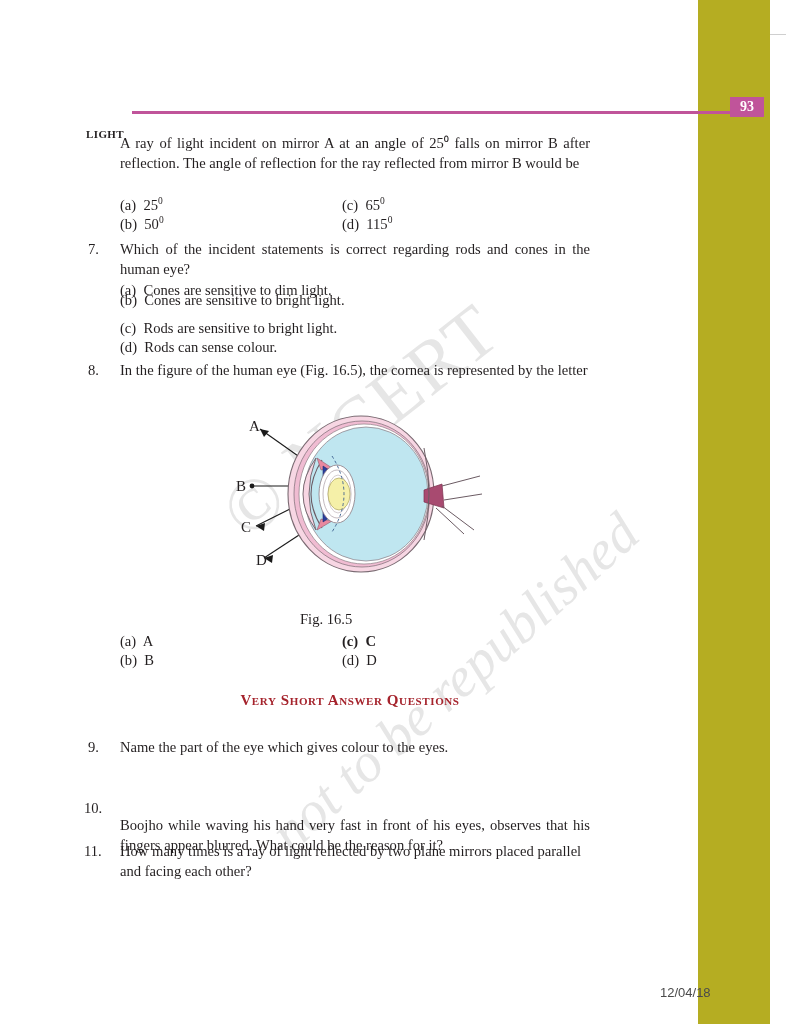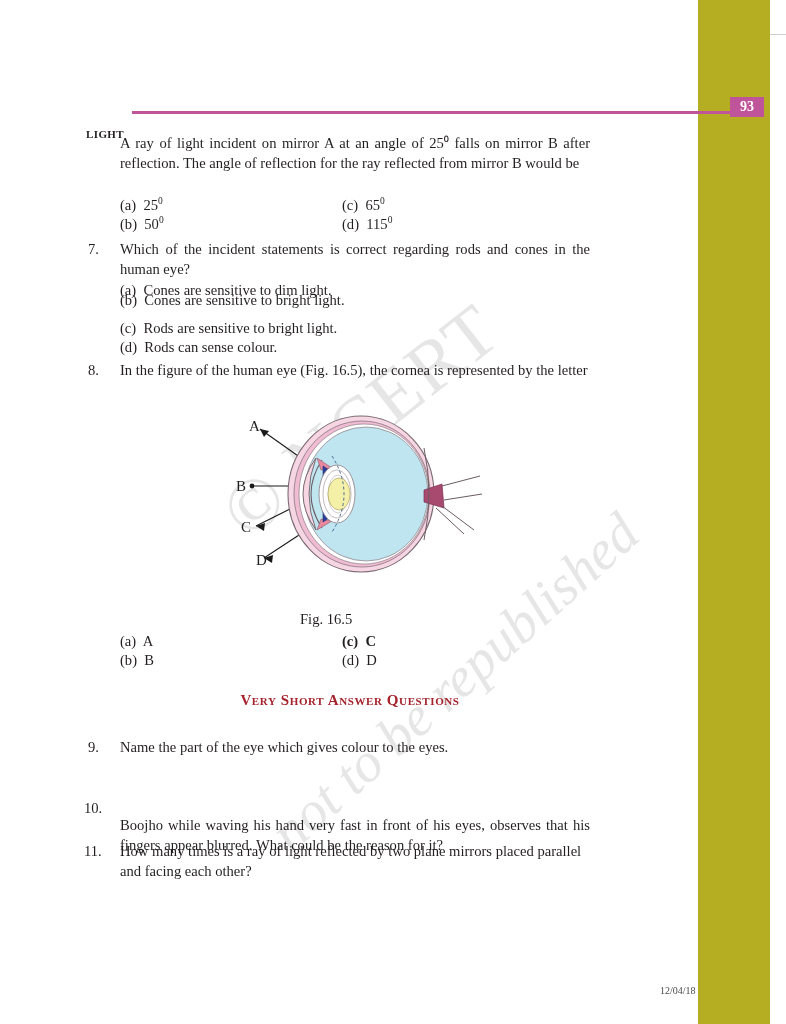--- a/index.html
+++ b/index.html
@@ -125,22 +125,22 @@
     font-size:56px;
     font-style:italic;
     transform:rotate(-42deg);
     transform-origin:left bottom;
     color:#e6e6e6;
   }
 
   
   #footer-date{
     position:absolute;left:660px;top:985px;
-    font-family:Liberation Serif, serif;
-    font-size:10px;color:#4a4a4a;
+    font-family:Liberation Sans, sans-serif;
+    font-size:13px;color:#4a4a4a;
   }
 </style>
 </head>
 <body>
 
 <div id="olive-band">
   
 </div>
 <div id="page-edge"></div>
 <div id="edge-hairline"></div>

